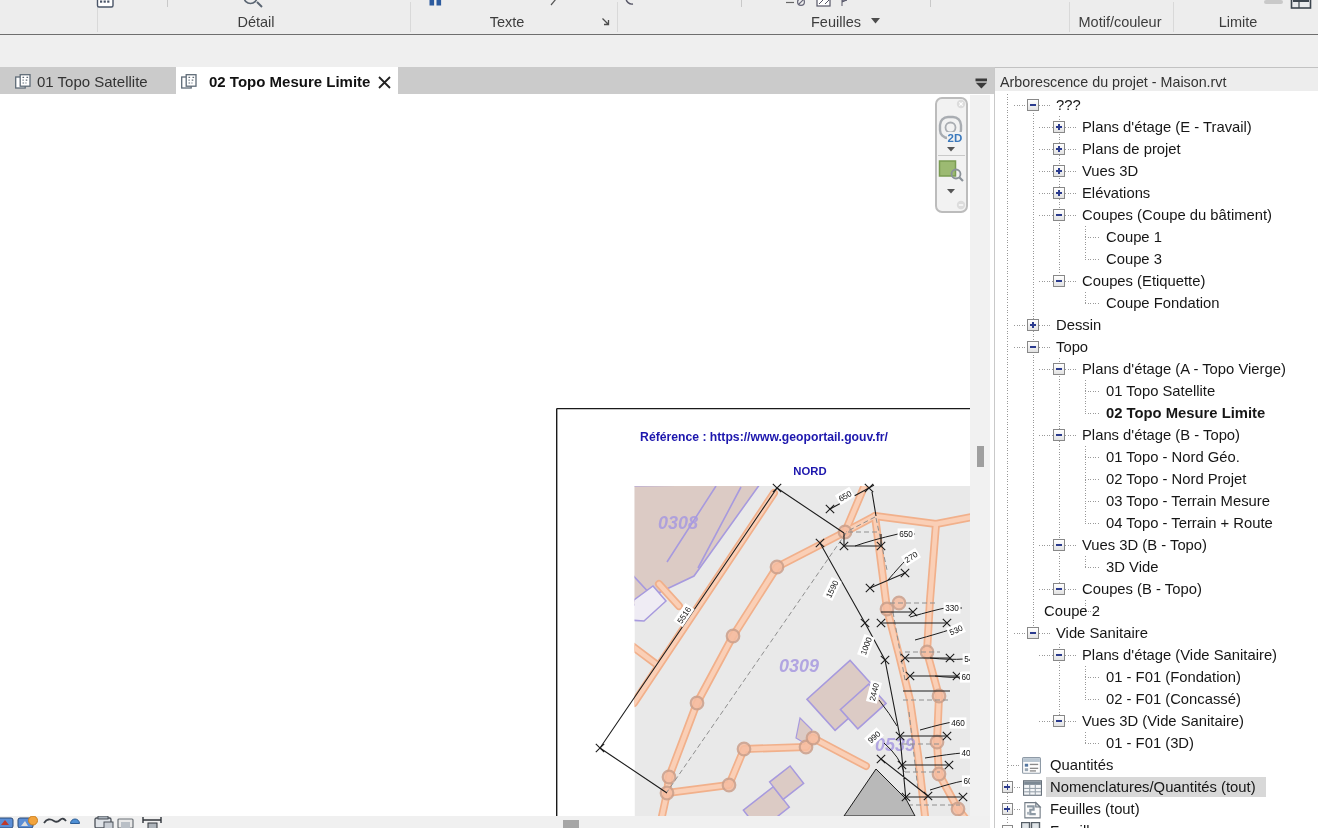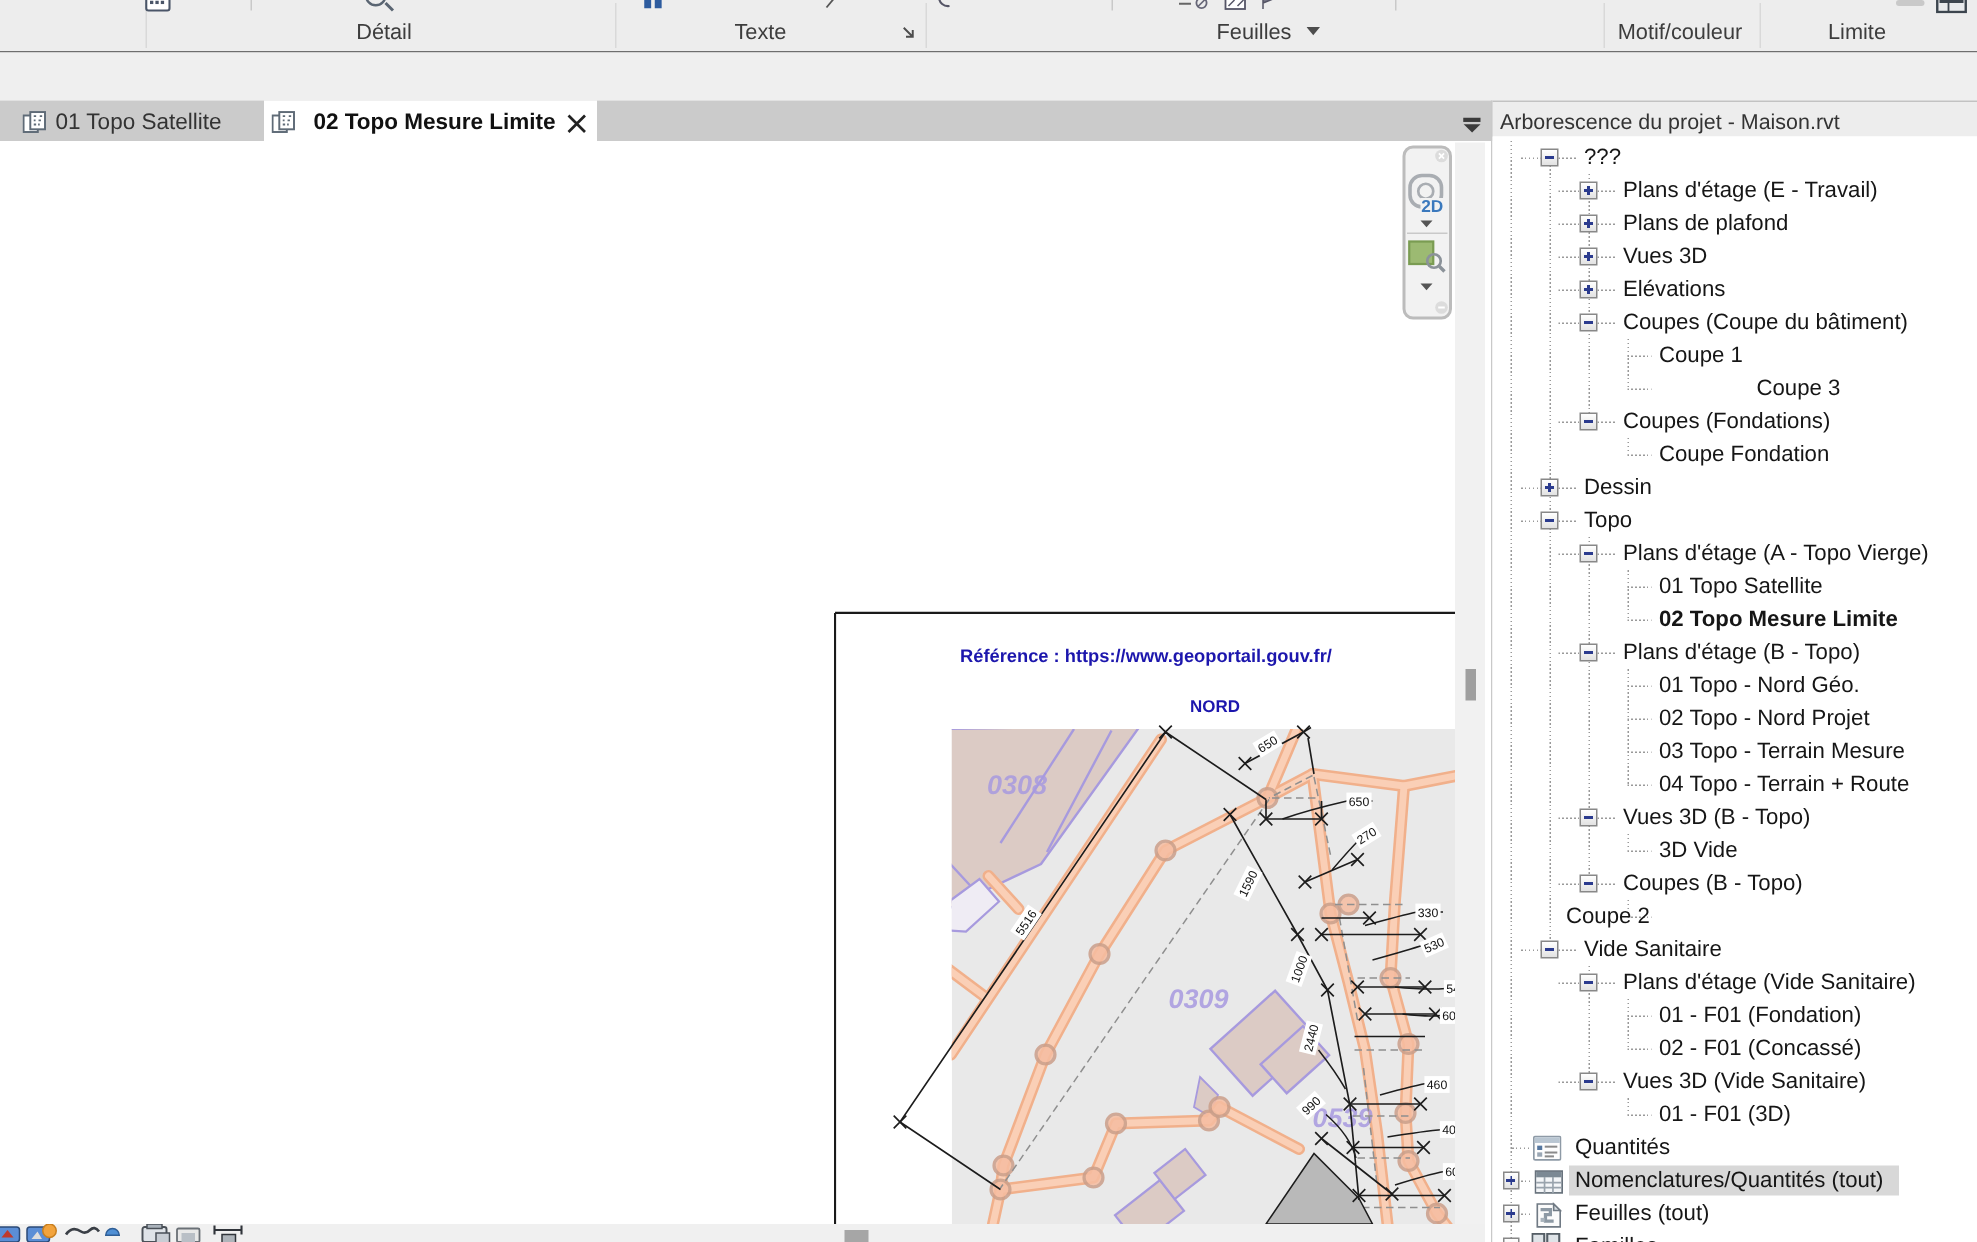--- a/index.html
+++ b/index.html
@@ -310,21 +310,21 @@
     <span class="v"></span>
   </div>
 <div class="dh" style="left:1065.0px;top:127.0px;width:13.0px"></div>
 <div class="ti" style="left:1082px;top:118.5px">Plans d'étage (E - Travail)</div>
 <div class="dh" style="left:1039.0px;top:149.0px;width:14.0px"></div>
 <div class="tb" style="left:1053.2px;top:143.2px">
     <span class="h"></span>
     <span class="v"></span>
   </div>
 <div class="dh" style="left:1065.0px;top:149.0px;width:13.0px"></div>
-<div class="ti" style="left:1082px;top:140.5px">Plans de plafond</div>
+<div class="ti" style="left:1082px;top:140.5px">Plans de projet</div>
 <div class="dh" style="left:1039.0px;top:171.0px;width:14.0px"></div>
 <div class="tb" style="left:1053.2px;top:165.2px">
     <span class="h"></span>
     <span class="v"></span>
   </div>
 <div class="dh" style="left:1065.0px;top:171.0px;width:13.0px"></div>
 <div class="ti" style="left:1082px;top:162.5px">Vues 3D</div>
 <div class="dh" style="left:1039.0px;top:193.0px;width:14.0px"></div>
 <div class="tb" style="left:1053.2px;top:187.2px">
     <span class="h"></span>
@@ -334,27 +334,27 @@
 <div class="ti" style="left:1082px;top:184.5px">Elévations</div>
 <div class="dh" style="left:1039.0px;top:215.0px;width:14.0px"></div>
 <div class="tb" style="left:1053.2px;top:209.2px">
     <span class="h"></span>
   </div>
 <div class="dh" style="left:1065.0px;top:215.0px;width:13.0px"></div>
 <div class="ti" style="left:1082px;top:206.5px">Coupes (Coupe du bâtiment)</div>
 <div class="dh" style="left:1085.0px;top:237.0px;width:16.0px"></div>
 <div class="ti" style="left:1106px;top:228.5px">Coupe 1</div>
 <div class="dh" style="left:1085.0px;top:259.0px;width:16.0px"></div>
-<div class="ti" style="left:1171px;top:250.5px">Coupe 3</div>
+<div class="ti" style="left:1106px;top:250.5px">Coupe 3</div>
 <div class="dh" style="left:1039.0px;top:281.0px;width:14.0px"></div>
 <div class="tb" style="left:1053.2px;top:275.2px">
     <span class="h"></span>
   </div>
 <div class="dh" style="left:1065.0px;top:281.0px;width:13.0px"></div>
-<div class="ti" style="left:1082px;top:272.5px">Coupes (Fondations)</div>
+<div class="ti" style="left:1082px;top:272.5px">Coupes (Etiquette)</div>
 <div class="dh" style="left:1085.0px;top:303.0px;width:16.0px"></div>
 <div class="ti" style="left:1106px;top:294.5px">Coupe Fondation</div>
 <div class="dh" style="left:1013.5px;top:325.0px;width:13.5px"></div>
 <div class="tb" style="left:1027.2px;top:319.2px">
     <span class="h"></span>
     <span class="v"></span>
   </div>
 <div class="dh" style="left:1039.0px;top:325.0px;width:13.0px"></div>
 <div class="ti" style="left:1056px;top:316.5px">Dessin</div>
 <div class="dh" style="left:1013.5px;top:347.0px;width:13.5px"></div>

